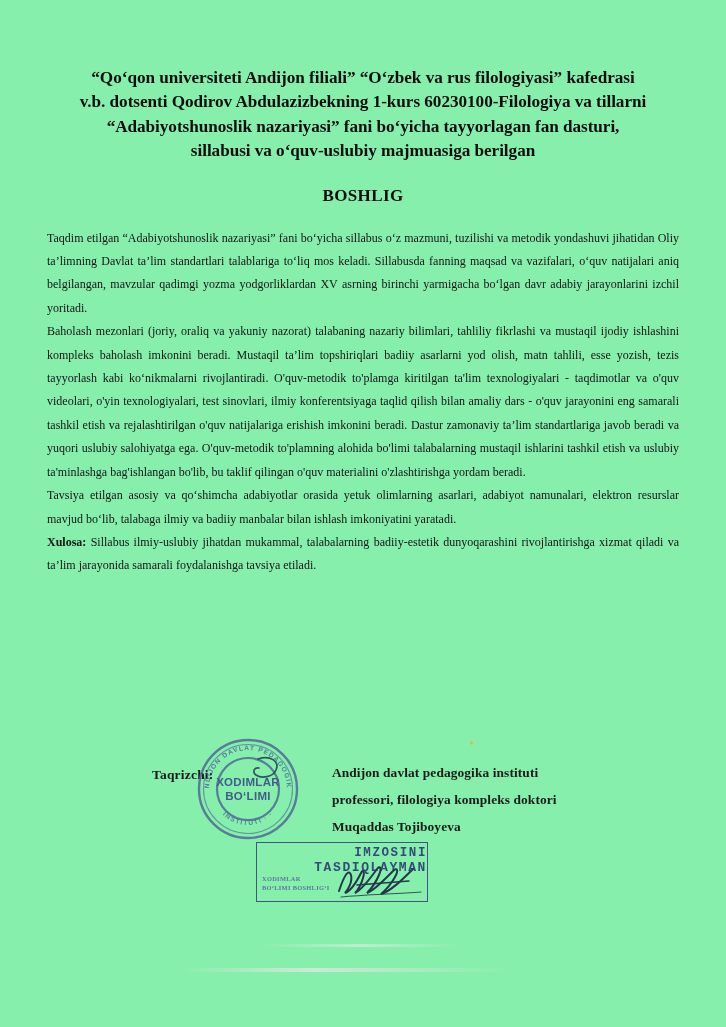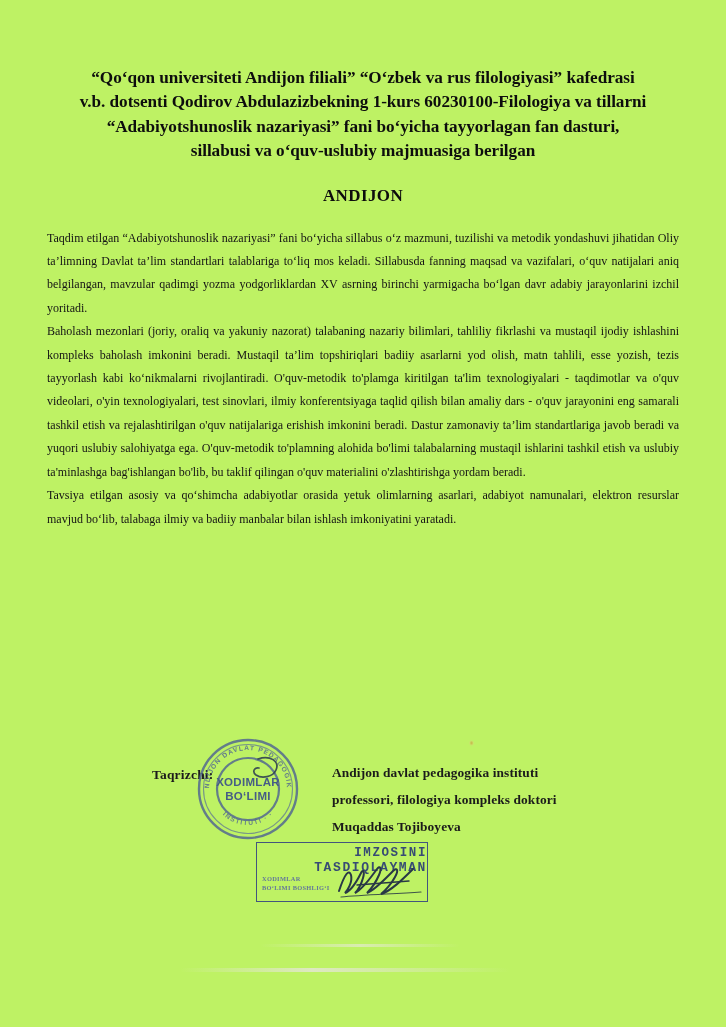--- a/index.html
+++ b/index.html
@@ -14,21 +14,21 @@
     overflow: hidden;
     font-family: "Liberation Serif", "DejaVu Serif", serif;
     color: #111111;
   }
 
   .page {
     position: absolute;
     left: 0; top: 0;
     width: 726px;
     height: 1027px;
-    background: #bef264;
+    background: #86efac;
   }
 
   .content {
     position: absolute;
     left: 47px;
     top: 0;
     width: 632px;
   }
 
   
@@ -192,26 +192,27 @@
 
   <div class="content">
 
     <div class="doc-header">
       <span class="hline">“Qo‘qon universiteti Andijon filiali” “O‘zbek va rus filologiyasi” kafedrasi</span>
       <span class="hline">v.b. dotsenti Qodirov Abdulazizbekning 1-kurs 60230100-Filologiya va tillarni</span>
       <span class="hline">“Adabiyotshunoslik nazariyasi” fani bo‘yicha tayyorlagan fan dasturi,</span>
       <span class="hline">sillabusi va  o‘quv-uslubiy majmuasiga berilgan</span>
     </div>
 
-    <div class="taqriz-title">ANDIJON</div>
+    <div class="taqriz-title">BOSHLIG</div>
 
     <div class="body-block">
       <p>Taqdim etilgan “Adabiyotshunoslik nazariyasi” fani bo‘yicha sillabus o‘z mazmuni, tuzilishi va metodik yondashuvi jihatidan Oliy ta’limning Davlat ta’lim standartlari talablariga to‘liq mos keladi. Sillabusda fanning maqsad va vazifalari, o‘quv natijalari aniq belgilangan, mavzular qadimgi yozma yodgorliklardan XV asrning birinchi yarmigacha bo‘lgan davr adabiy jarayonlarini izchil yoritadi.</p>
       <p>Baholash mezonlari (joriy, oraliq va yakuniy nazorat) talabaning nazariy bilimlari, tahliliy fikrlashi va mustaqil ijodiy ishlashini kompleks baholash imkonini beradi. Mustaqil ta’lim topshiriqlari badiiy asarlarni yod olish, matn tahlili, esse yozish, tezis tayyorlash kabi ko‘nikmalarni rivojlantiradi. O'quv-metodik to'plamga kiritilgan ta'lim texnologiyalari - taqdimotlar va o'quv videolari, o'yin texnologiyalari, test sinovlari, ilmiy konferentsiyaga taqlid qilish bilan amaliy dars - o'quv jarayonini eng samarali tashkil etish va rejalashtirilgan o'quv natijalariga erishish imkonini beradi. Dastur zamonaviy ta’lim standartlariga javob beradi va yuqori uslubiy salohiyatga ega. O'quv-metodik to'plamning alohida bo'limi talabalarning mustaqil ishlarini tashkil etish va uslubiy ta'minlashga bag'ishlangan bo'lib, bu taklif qilingan o'quv materialini o'zlashtirishga yordam beradi.</p>
       <p>Tavsiya etilgan asosiy va qo‘shimcha adabiyotlar orasida yetuk olimlarning asarlari, adabiyot namunalari, elektron resurslar mavjud bo‘lib, talabaga ilmiy va badiiy manbalar bilan ishlash imkoniyatini yaratadi.</p>
+      <p><span class="bold-lead">Xulosa:</span><span> Sillabus ilmiy-uslubiy jihatdan mukammal, talabalarning badiiy-estetik dunyoqarashini rivojlantirishga xizmat qiladi va ta’lim jarayonida samarali foydalanishga tavsiya etiladi.</span></p>
     </div>
 
   </div>
 
   <div class="sig-area">
 
     <div class="sig-label">Taqrizchi:</div>
 
     <div class="sig-right">
       <div>Andijon davlat pedagogika instituti</div>

